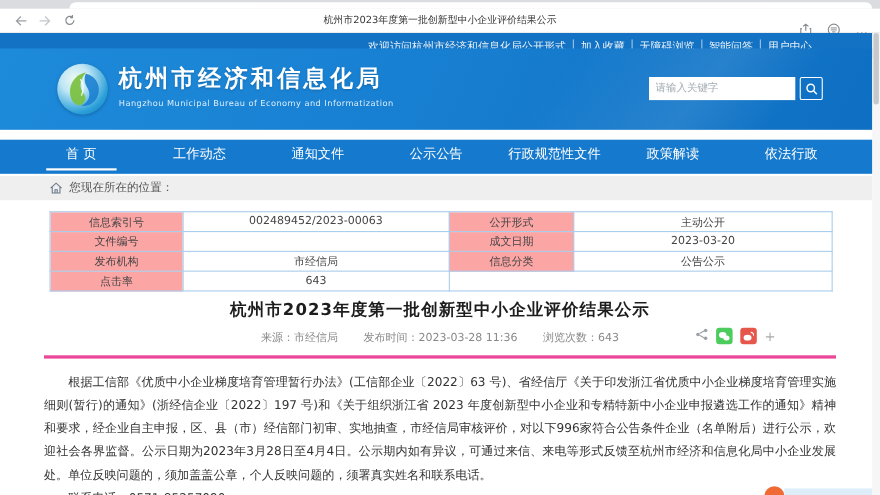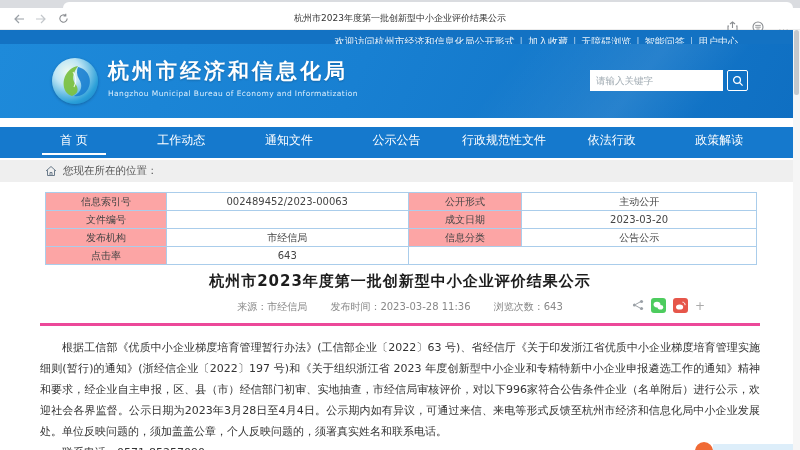--- a/index.html
+++ b/index.html
@@ -180,22 +180,22 @@
       </div>
     </div>
   </div>
 
   <div id="mainnav">
       <div class="nav-item active"><span>首 页</span><span class="underline"></span></div>
       <div class="nav-item"><span>工作动态</span></div>
       <div class="nav-item"><span>通知文件</span></div>
       <div class="nav-item"><span>公示公告</span></div>
       <div class="nav-item"><span>行政规范性文件</span></div>
+      <div class="nav-item"><span>政策解读</span></div>
       <div class="nav-item"><span>依法行政</span></div>
-      <div class="nav-item"><span>政策解读</span></div>
     </div>
 
   <div id="crumbbar">
     <span class="home-ic">
       <svg width="12" height="12" viewBox="0 0 12 12">
           <path d="M1 6 L6 1.5 L11 6 M2.5 5.2 V10.5 h7 V5.2 M5 10.5 V7.5 h2 v3" stroke="#6b7b8a" stroke-width="1" fill="none"></path>
         </svg>
     </span>
     <span>您现在所在的位置：</span>
   </div>

